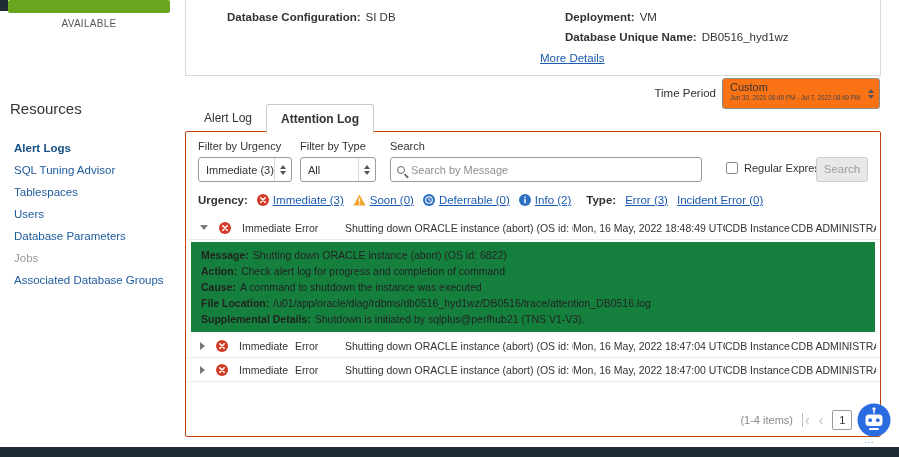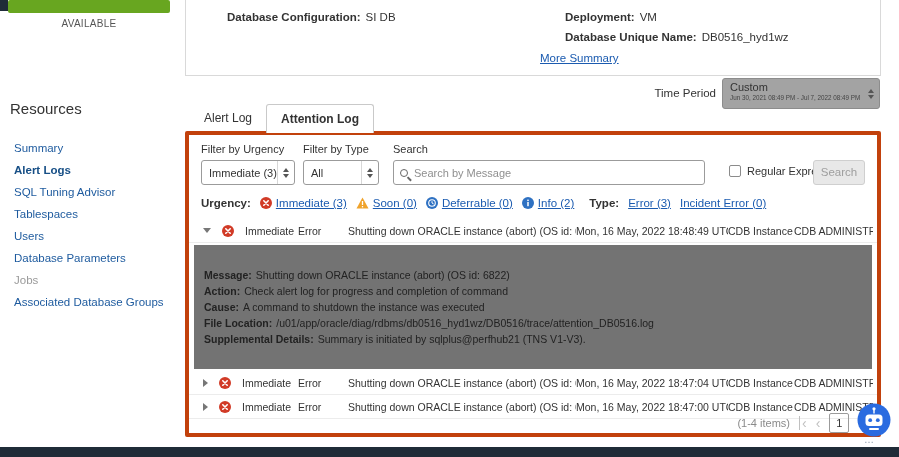--- a/index.html
+++ b/index.html
@@ -30,38 +30,38 @@
   
   .sidebar { position: absolute; left: 0; top: 84px; width: 185px; }
   .sidebar h2 { font-size: 15px; font-weight: 400; color: #333; margin: 16px 0 20px 10px; }
   .nav-item { padding: 5px 4px 5px 14px; font-size: 11.5px; color: #1d5a9e; cursor: pointer; }
   .nav-item.active { font-weight: bold; color: #174f86; }
   .nav-item.disabled { color: #9a9a9a; }
 
   
   .tp-label { position: absolute; left: 652px; top: 87px; width: 64px; text-align: right; font-size: 11.5px; color: #333; }
   .tp-box { position: absolute; left: 722px; top: 78px; width: 158px; height: 31px;
-    border: 1px solid #8c8c8c; border-radius: 3px; background: #a3a3a3; display: flex; align-items: stretch; cursor: pointer; }
+    border: 1px solid #8c8c8c; border-radius: 3px; background: #f97316; display: flex; align-items: stretch; cursor: pointer; }
   .tp-text { flex: 1; padding: 2px 2px 2px 7px; overflow: hidden; }
   .tp-value { font-size: 11px; color: #333; line-height: 13px; }
   .tp-range { font-size: 7px; color: #444; white-space: nowrap; transform: scaleX(.9); transform-origin: 0 50%; }
   .spin { display: flex; flex-direction: column; align-items: center; justify-content: center; gap: 2px; padding: 0 5px; margin-left: auto; }
   .spin i { display: block; width: 0; height: 0; border-left: 3px solid transparent; border-right: 3px solid transparent; }
   .spin .up { border-bottom: 4px solid #555; }
   .spin .down { border-top: 4px solid #555; }
 
   
   .tabs { position: absolute; left: 190px; top: 104px; height: 28px; display: flex; align-items: stretch; z-index: 3; }
   .tab { padding: 7px 14px 0 14px; font-size: 12px; color: #333; cursor: pointer; }
   .tab.active { background: #fff; border: 1px solid #c9c9c9; border-bottom: none; font-weight: bold;
     border-radius: 3px 3px 0 0; margin-bottom: -1px; }
 
   
   .main-panel { position: absolute; left: 185px; top: 131px; width: 696px; height: 306px;
-    border: 4px solid #c2410c; border-radius: 2px; background: #fff; z-index: 2; }
+    border: 1px solid #c2410c; border-radius: 2px; background: #fff; z-index: 2; }
 
   .filters { position: absolute; left: 12px; top: 8px; right: 12px; height: 48px; }
   .flabel { position: absolute; top: 0; font-size: 11px; color: #333; }
   .l-urg { left: 0; } .l-type { left: 102px; } .l-search { left: 192px; }
   .combo { position: absolute; top: 17px; height: 25px; border: 1px solid #9b9b9b; border-radius: 3px;
     background: #fff; display: flex; align-items: center; padding-left: 7px; font-size: 11px; cursor: pointer; }
   .c-urg { left: 0; width: 94px; } .c-type { left: 102px; width: 76px; }
   .combo .spin { border-left: 1px solid #d7d7d7; align-self: stretch; }
   .searchbox { position: absolute; left: 192px; top: 17px; width: 312px; height: 25px;
     border: 1px solid #9b9b9b; border-radius: 3px; background: #fff; display: flex; align-items: center; padding: 0 6px; }
@@ -83,21 +83,21 @@
   
   .table { position: absolute; left: 0; top: 84px; right: 0; }
   .grid { display: grid; grid-template-columns: 95px 50px 228px 152px 66px 1fr; padding-left: 14px; padding-right: 4px; align-items: center; }
   .thead { height: 22px; border-top: 1px solid #e3e3e3; border-bottom: 1px solid #e3e3e3; font-weight: bold; font-size: 11px; }
   .trow { height: 24px; border-bottom: 1px solid #ececec; font-size: 10.5px; cursor: pointer; }
   .cell { white-space: nowrap; overflow: hidden; padding-right: 6px; }
   .ucell { display: flex; align-items: center; gap: 11px; }
   .caret { display: inline-block; width: 0; height: 0; flex: none; }
   .caret.right { border-top: 4px solid transparent; border-bottom: 4px solid transparent; border-left: 5px solid #777; }
   .caret.down { border-left: 4px solid transparent; border-right: 4px solid transparent; border-top: 5px solid #777; }
-  .detail { margin: 2px 5px; background: #737373; padding: 22px 10px; font-size: 10.5px; line-height: 16px; color: #222; }
+  .detail { margin: 2px 5px; background: #15803d; padding: 5px 10px; font-size: 10.5px; line-height: 16px; color: #222; }
   .dline { white-space: nowrap; overflow: hidden; }
   .dline .b { margin-right: 4px; }
 
   .pagination { position: absolute; right: 14px; top: 278px; display: flex; align-items: center; gap: 9px; font-size: 11px; color: #8a8a8a; }
   .pg-btn { color: #c0c0c0; font-size: 14px; line-height: 1; cursor: pointer; }
   .pg-first { border-left: 1.5px solid #c0c0c0; padding-left: 2px; }
   .pg-page { width: 20px; height: 20px; border: 1px solid #9b9b9b; border-radius: 2px; color: #333;
     text-align: center; line-height: 18px; font-size: 11px; cursor: pointer; }
 
   
@@ -120,28 +120,27 @@
         <span class="b">Database Configuration:</span><span>SI DB</span>
       </div>
     </div>
     <div class="cfg-col2">
       <div class="cfg-item">
         <span class="b">Deployment:</span><span>VM</span>
       </div>
       <div class="cfg-item">
         <span class="b">Database Unique Name:</span><span>DB0516_hyd1wz</span>
       </div>
-      <a class="link u more-details">More Summary</a>
+      <a class="link u more-details">More Details</a>
     </div>
   </section>
 
   <aside class="sidebar">
     <h2>Resources</h2>
     <nav>
-      <div class="nav-item">Summary</div>
       <div class="nav-item active">Alert Logs</div>
       <div class="nav-item">SQL Tuning Advisor</div>
       <div class="nav-item">Tablespaces</div>
       <div class="nav-item">Users</div>
       <div class="nav-item">Database Parameters</div>
       <div class="nav-item disabled">Jobs</div>
       <div class="nav-item">Associated Database Groups</div>
     </nav>
   </aside>
 
@@ -247,21 +246,21 @@
         <div class="cell">Mon, 16 May, 2022 18:48:49 UTC</div>
         <div class="cell">CDB Instance</div>
         <div class="cell">CDB ADMINISTRATOR</div>
       </div>
 
       <div class="detail">
         <div class="dline"><span class="b">Message:</span><span>Shutting down ORACLE instance (abort) (OS id: 6822)</span></div>
         <div class="dline"><span class="b">Action:</span><span>Check alert log for progress and completion of command</span></div>
         <div class="dline"><span class="b">Cause:</span><span>A command to shutdown the instance was executed</span></div>
         <div class="dline"><span class="b">File Location:</span><span>/u01/app/oracle/diag/rdbms/db0516_hyd1wz/DB0516/trace/attention_DB0516.log</span></div>
-        <div class="dline"><span class="b">Supplemental Details:</span><span>Summary is initiated by sqlplus@perfhub21 (TNS V1-V3).</span></div>
+        <div class="dline"><span class="b">Supplemental Details:</span><span>Shutdown is initiated by sqlplus@perfhub21 (TNS V1-V3).</span></div>
       </div>
 
       <div class="grid trow">
         <div class="cell ucell">
           <span class="caret right"></span>
           <svg class="icon-svg" width="12" height="12" viewBox="0 0 12 12">
               <circle cx="6" cy="6" r="6" fill="#d13b27"></circle>
               <path d="M3.8 3.8 L8.2 8.2 M8.2 3.8 L3.8 8.2" stroke="#fff" stroke-width="1.6" stroke-linecap="round"></path>
             </svg>
           <span>Immediate</span>

